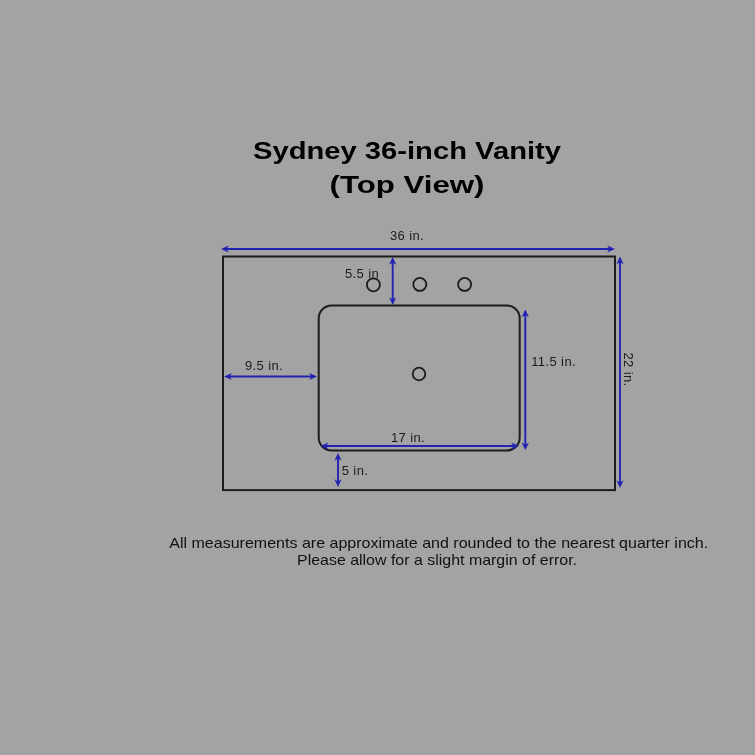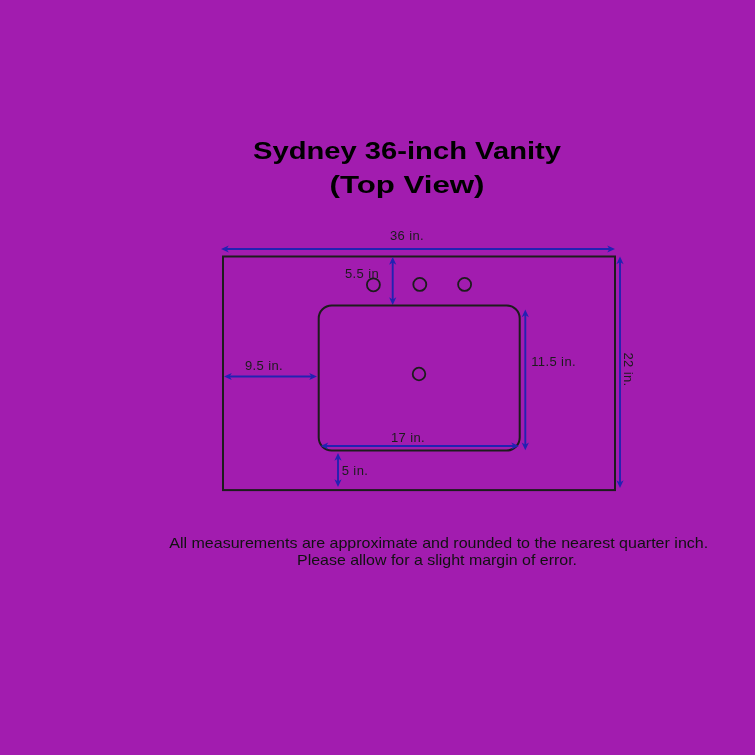--- a/index.html
+++ b/index.html
@@ -1,16 +1,16 @@
 <!DOCTYPE html>
 <html><head>
 <meta charset="utf-8">
 <style>
   html,body{margin:0;padding:0;background:#ffffff;}
-  #page{position:relative;width:755px;height:755px;background:#a21caf;overflow:hidden;
+  #page{position:relative;width:755px;height:755px;background:#a3a3a3;overflow:hidden;
         font-family:"Liberation Sans", sans-serif;}
   svg{position:absolute;left:0;top:0;}
   .lbl{font-family:"Liberation Sans", sans-serif;font-size:13px;fill:#1c1c1c;letter-spacing:0.4px;}
 </style>
 </head>
 <body>
 <div id="page">
 <svg width="755" height="755" viewBox="0 0 755 755">
 
   <g>

